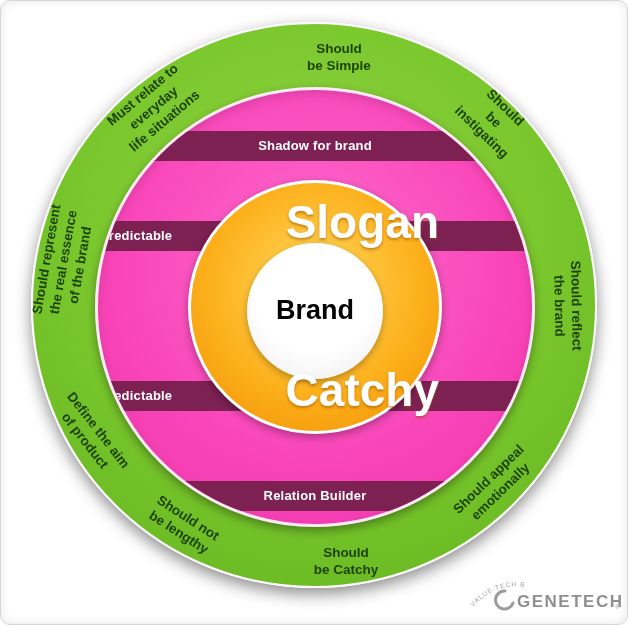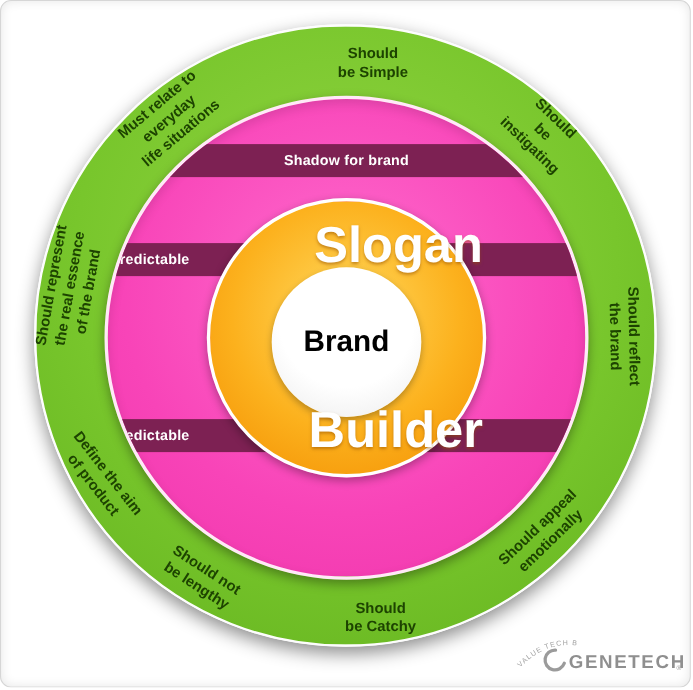--- a/index.html
+++ b/index.html
@@ -68,27 +68,30 @@
     <div class="circle pink">
       <div class="band band1">
         <span>Shadow for brand</span>
       </div>
       <div class="band band2">
         <span class="side l">Predictable</span>
       </div>
       <div class="band band3">
         <span class="side l">Predictable</span>
       </div>
+      <div class="band band4">
+        <span>Relation Builder</span>
+      </div>
 
       <div class="circle orange">
         <div class="slogan">Slogan</div>
         <div class="circle white">
           <div class="brand-line">Brand</div>
         </div>
-        <div class="tagline">Builder</div>
+        <div class="tagline">Catchy</div>
       </div>
     </div>
 
     <div class="outer-label ol-top">Should
 be Simple</div>
     <div class="outer-label ol-topleft">Must relate to
 everyday
 life situations</div>
     <div class="outer-label ol-topright">Should
 be

